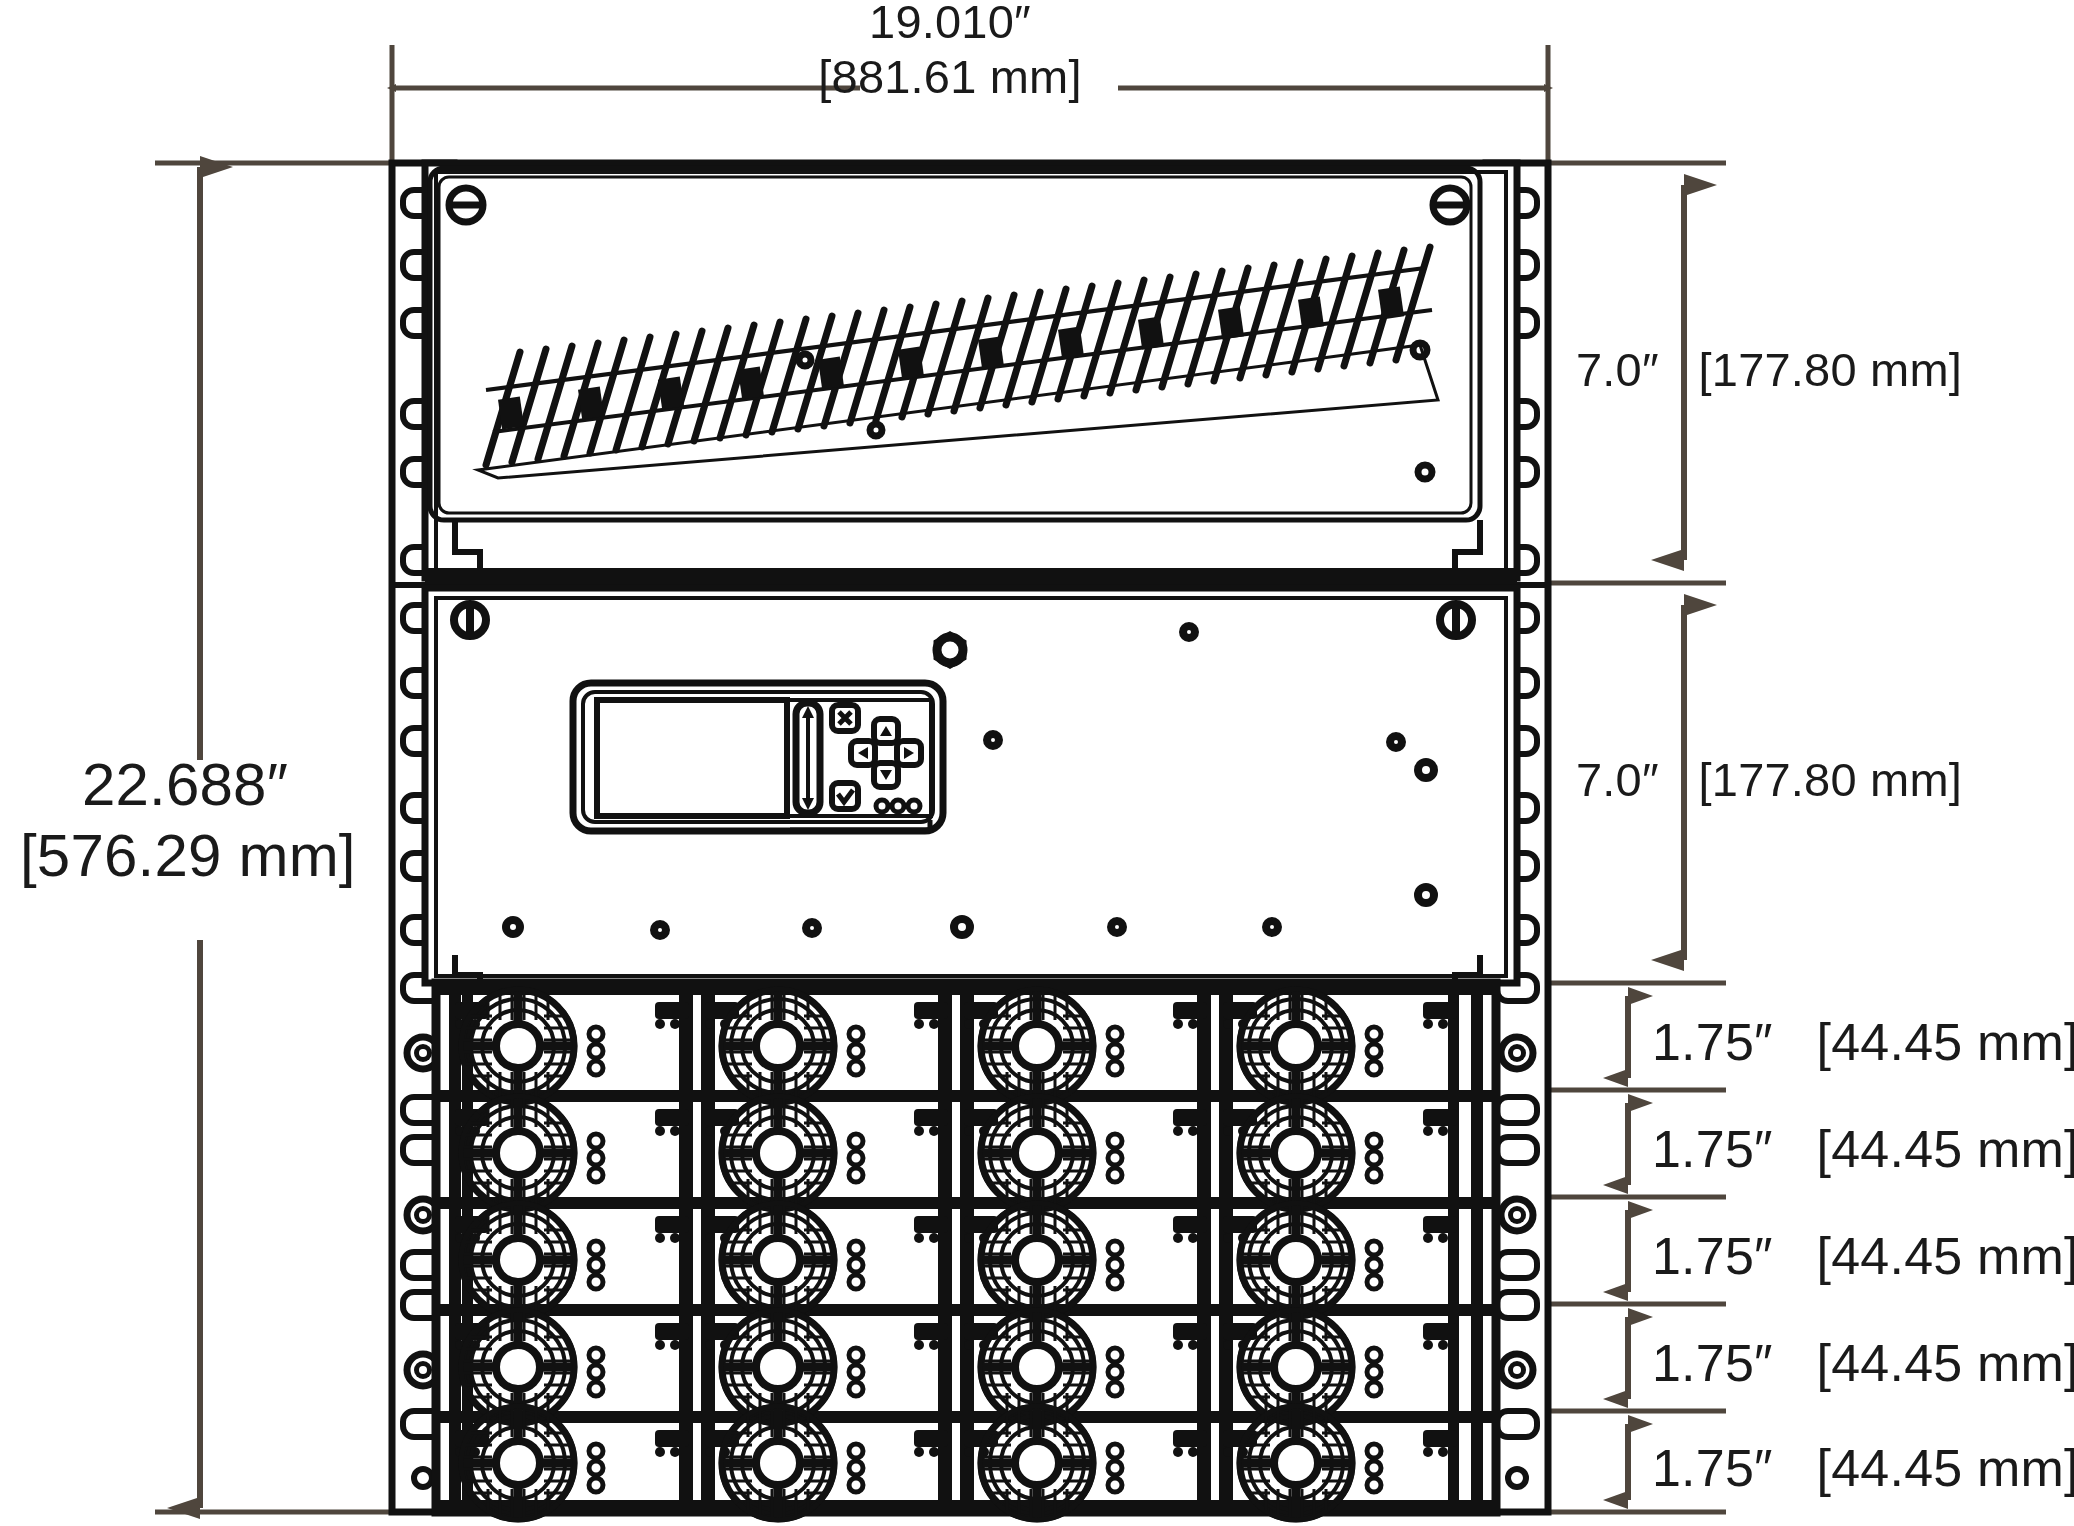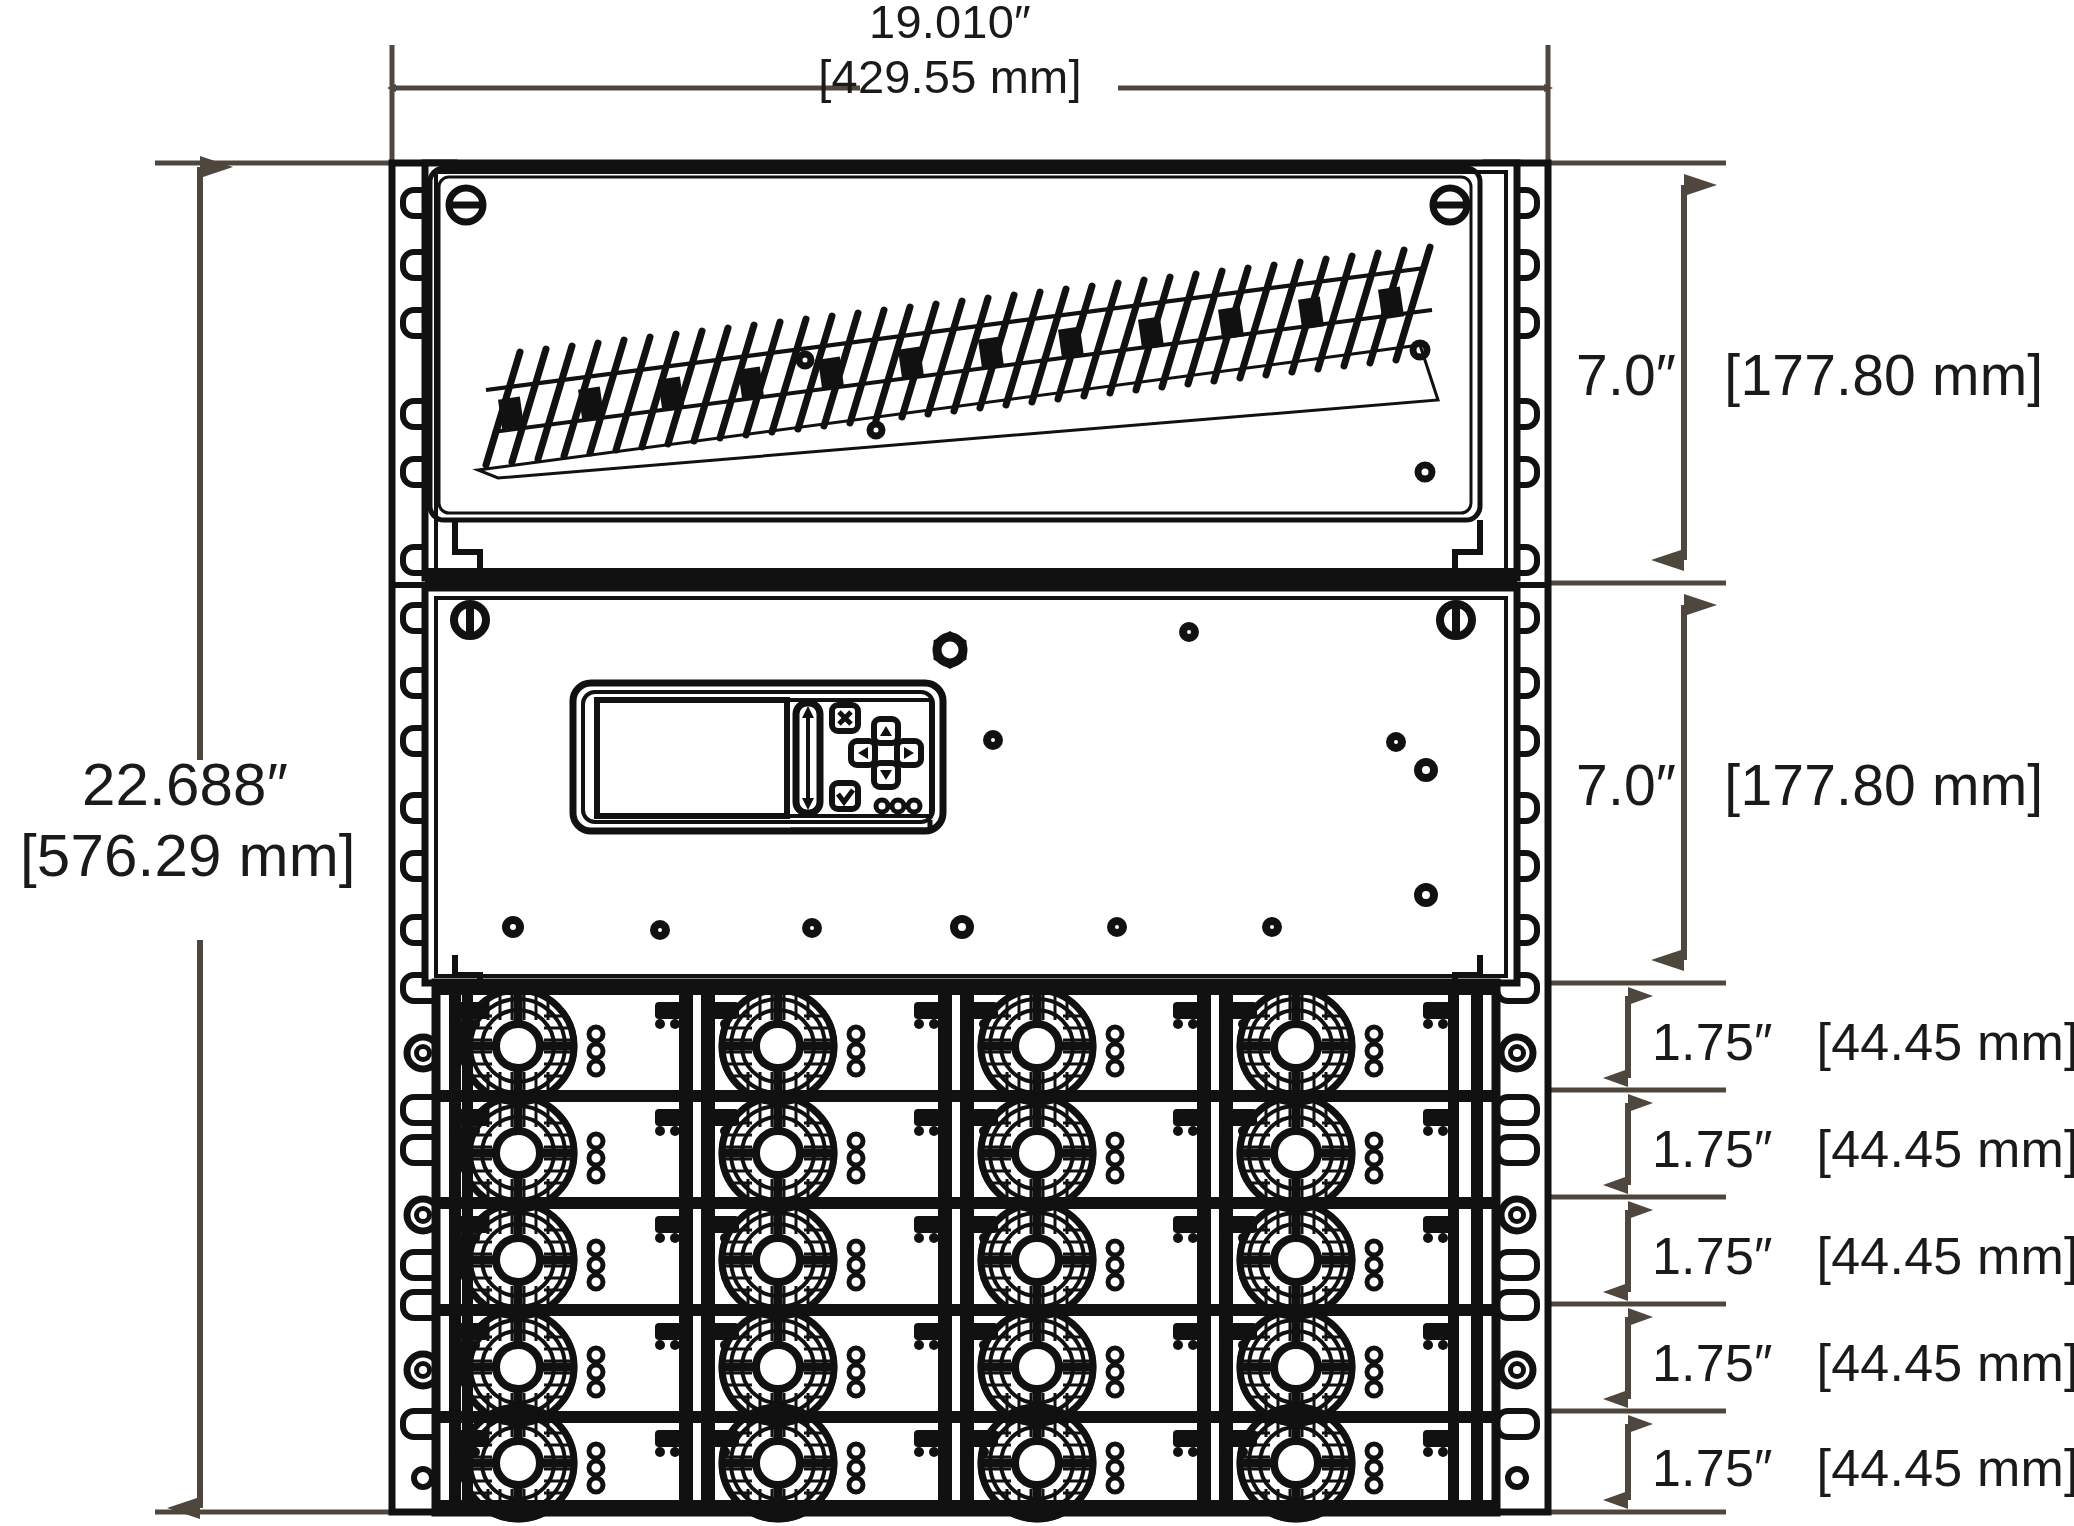--- a/index.html
+++ b/index.html
@@ -13,21 +13,21 @@
   .dimtext{
     position:absolute;
     font-family:"Liberation Sans","DejaVu Sans",sans-serif;
     color:#1a1a1a;
     white-space:nowrap;
     line-height:1.18;
     letter-spacing:0.2px;
   }
   .dim-top{font-size:47px;text-align:center;}
   .dim-left{font-size:60px;text-align:center;}
-  .dim-right{font-size:57px;}
+  .dim-right{font-size:47px;}
   .dim-small{font-size:52px;}
 </style>
 </head>
 <body>
 
 <div id="stage">
 
   <svg id="drawing" viewBox="0 0 2074 1526">
     <defs>
 
@@ -506,21 +506,21 @@
         <use href="#fanSym" x="1037" y="1463"></use>
           <use href="#led3" x="1115" y="1468"></use>
         <use href="#fanSym" x="1296" y="1463"></use>
           <use href="#led3" x="1374" y="1468"></use>
       </g>
     </g>
   </svg>
 
   <div class="dimtext dim-top" style="left:770px;top:-6px;width:360px;">
     <div>19.010″</div>
-    <div>[429.55 mm]</div>
+    <div>[881.61 mm]</div>
   </div>
 
   <div class="dimtext dim-left" style="left:20px;top:750px;width:330px;">
     <div>22.688″</div>
     <div>[576.29 mm]</div>
   </div>
 
   <div class="dimtext dim-right" style="left:1576px;top:342px;">
     <span>7.0″</span>
     <span>&nbsp;</span>

